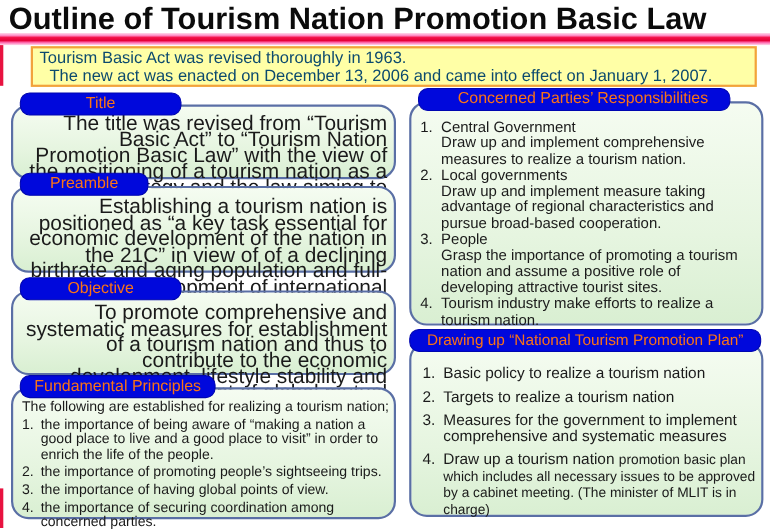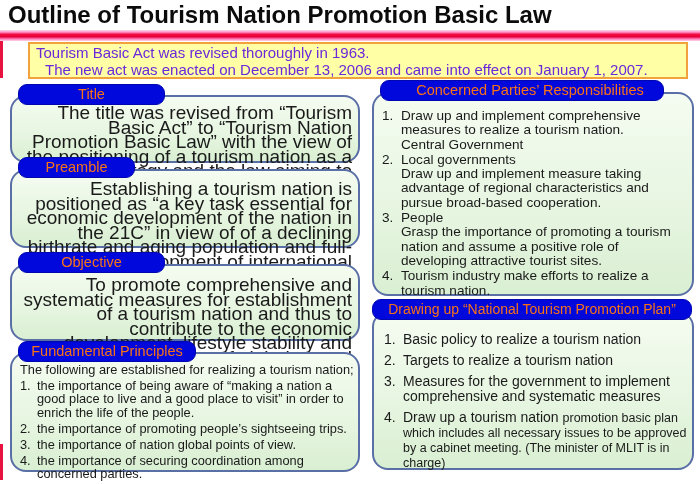--- a/index.html
+++ b/index.html
@@ -3,33 +3,33 @@
 <meta charset="utf-8">
 <style>
   html,body{margin:0;padding:0;}
   body{
     width:700px;height:484px;position:relative;background:#ffffff;
     font-family:"Liberation Sans","DejaVu Sans",sans-serif;
     overflow:hidden;color:#1a1a1a;
   }
   .main-title{
     position:absolute;left:8px;top:1px;margin:0;
-    font-size:24px;font-weight:bold;color:#0b0b0b;white-space:nowrap;
+    font-size:28px;font-weight:bold;color:#0b0b0b;white-space:nowrap;
   }
   .title-bar{
     position:absolute;left:0;top:30px;width:700px;height:11px;
     background:linear-gradient(180deg,#ffd9ea 0%,#ff8fc8 20%,#f20f46 38%,#e60039 62%,#ff71b4 80%,#ffd9ea 100%);
   }
   .edge{position:absolute;left:0;width:3px;background:#e81240;}
   .edge.top{top:41px;height:37px;}
   .edge.bot{top:444px;height:36px;}
   .banner{
     position:absolute;left:28px;top:42px;width:644px;height:30px;
     background:#ffffa6;border:2px solid #f2a23c;
-    color:#6d28d9;font-size:15px;line-height:16.5px;padding:1px 6px 2px 6px;
+    color:#0c4a6e;font-size:15px;line-height:16.5px;padding:1px 6px 2px 6px;
   }
   .banner .l2{padding-left:9px;}
   .tag{
     position:absolute;z-index:3;box-sizing:border-box;
     background:#0008dc;color:#f97316;border:1px solid #0006b0;border-radius:9px;
     height:21px;line-height:19px;font-size:14.5px;text-align:center;
     padding:0 4px;white-space:nowrap;
   }
   .gbox{
     position:absolute;z-index:1;box-sizing:border-box;
@@ -86,35 +86,35 @@
   <div class="item">
     <span class="num">1.</span>
     <span class="txt">the importance of being aware of “making a nation a good place to live and a good place to visit” in order to enrich the life of the people.</span>
   </div>
   <div class="item">
     <span class="num">2.</span>
     <span class="txt">the importance of promoting people’s sightseeing trips.</span>
   </div>
   <div class="item">
     <span class="num">3.</span>
-    <span class="txt">the importance of nation global points of view.</span>
+    <span class="txt">the importance of having global points of view.</span>
   </div>
   <div class="item">
     <span class="num">4.</span>
     <span class="txt">the importance of securing coordination among concerned parties.</span>
   </div>
 </div>
 
 <div class="tag" style="left:380px;top:80px;width:284px;padding-left:20px;">Concerned Parties’ Responsibilities</div>
 <div class="gbox resp" style="left:372px;top:92px;width:322px;height:204px;padding:14px 4px 0 8px;">
   <div class="item">
     <span class="num">1.</span>
     <span class="txt">
+      <span style="display:block;">Central Government</span>
       <span style="display:block;">Draw up and implement comprehensive measures to realize a tourism nation.</span>
-      <span style="display:block;">Central Government</span>
     </span>
   </div>
   <div class="item">
     <span class="num">2.</span>
     <span class="txt">
       <span style="display:block;">Local governments</span>
       <span style="display:block;">Draw up and implement measure taking advantage of regional characteristics and pursue broad-based cooperation.</span>
     </span>
   </div>
   <div class="item">

